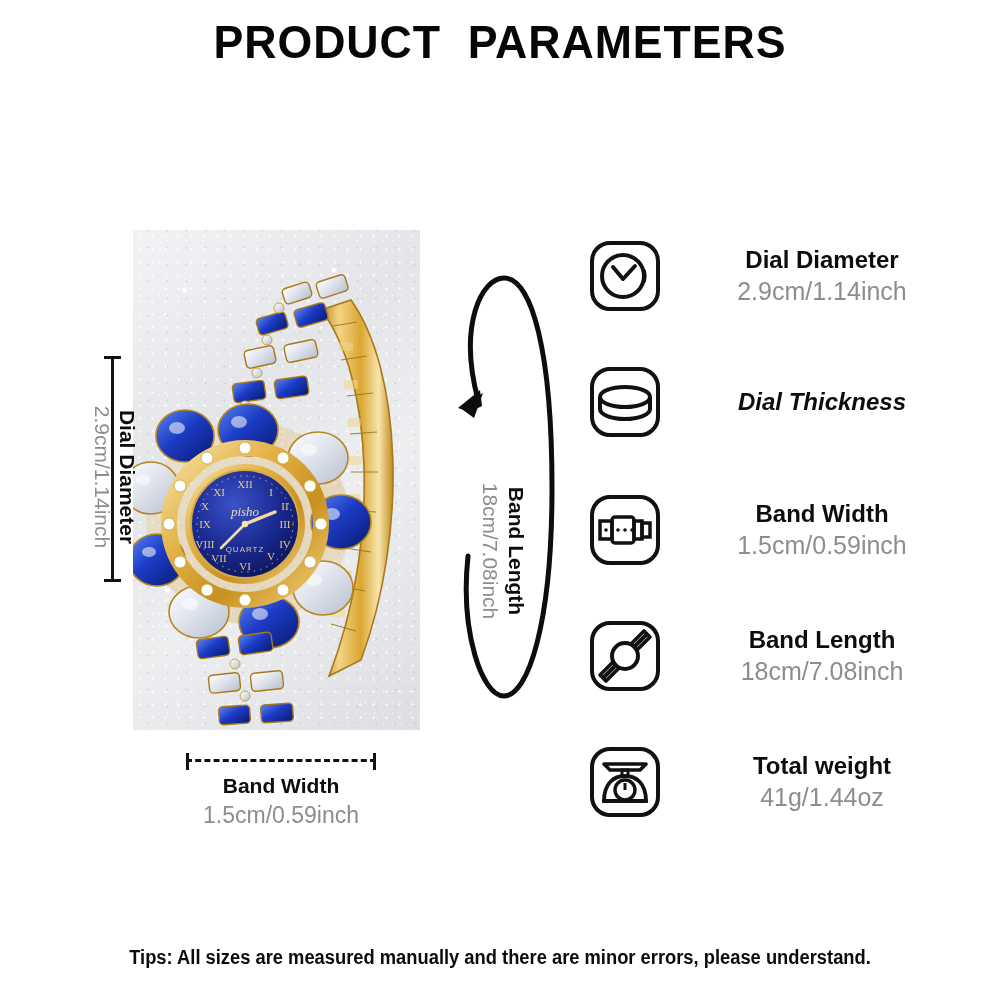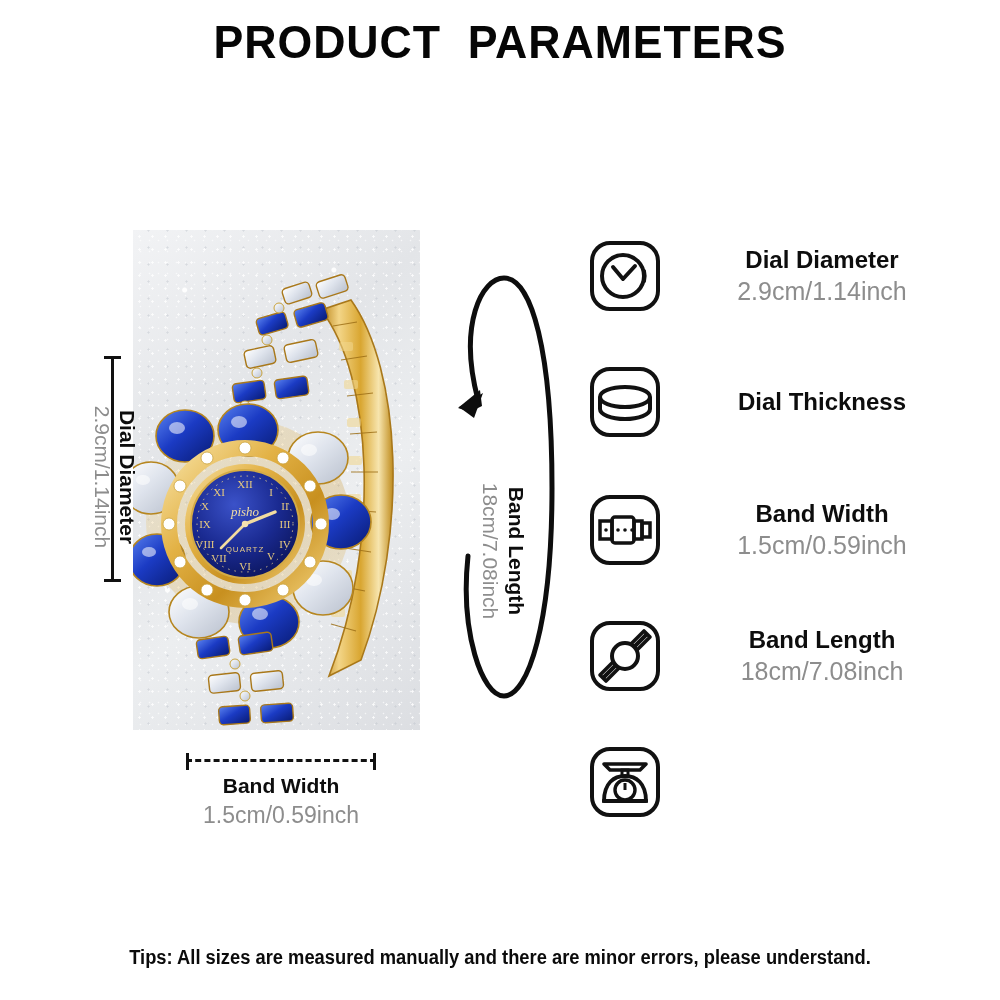--- a/index.html
+++ b/index.html
@@ -325,21 +325,21 @@
           <path d="M56 32 a20 20 0 0 1 0 10" fill="none" stroke="#111" stroke-width="4" stroke-linecap="round"></path>
           <path d="M25 28 L35 40 L47 27" fill="none" stroke="#111" stroke-width="4" stroke-linecap="round" stroke-linejoin="round"></path>
         </svg>
       </div>
       <div class="spec-text">
         <span class="lab">Dial Diameter</span>
         <span class="val">2.9cm/1.14inch</span>
       </div>
     </div>
 
-    <div class="spec-row" style="top:126px;">
+    <div class="spec-row" style="top:126px;font-style:italic;">
       <div class="spec-icon">
         <svg width="74" height="74" viewBox="0 0 74 74">
           <rect x="4" y="4" width="66" height="66" rx="18" fill="none" stroke="#111" stroke-width="4"></rect>
           <ellipse cx="37" cy="32" rx="25" ry="10" fill="none" stroke="#111" stroke-width="4"></ellipse>
           <path d="M12 32 L12 44 A25 10 0 0 0 62 44 L62 32" fill="none" stroke="#111" stroke-width="4"></path>
         </svg>
       </div>
       <div class="spec-text">
         <span class="lab">Dial Thickness</span>
       </div>
@@ -388,19 +388,23 @@
         <svg width="74" height="74" viewBox="0 0 74 74">
           <rect x="4" y="4" width="66" height="66" rx="18" fill="none" stroke="#111" stroke-width="4"></rect>
           <path d="M16 19 L58 19 L52 25 L22 25 Z" fill="none" stroke="#111" stroke-width="3.6" stroke-linejoin="round"></path>
           <rect x="34" y="25" width="6" height="6" fill="none" stroke="#111" stroke-width="3"></rect>
           <path d="M16 56 C 16 38, 26 31, 37 31 C 48 31, 58 38, 58 56 Z" fill="none" stroke="#111" stroke-width="3.8" stroke-linejoin="round"></path>
           <line x1="14" y1="56" x2="60" y2="56" stroke="#111" stroke-width="3.6"></line>
           <circle cx="37" cy="45" r="10" fill="none" stroke="#111" stroke-width="3.4"></circle>
           <line x1="37" y1="45" x2="37" y2="38" stroke="#111" stroke-width="3"></line>
         </svg>
       </div>
+      <div class="spec-text">
+        <span class="lab">Total weight</span>
+        <span class="val">41g/1.44oz</span>
+      </div>
     </div>
 
   </div>
 
   <div class="tips">Tips:  All sizes are measured manually and there are minor errors, please understand.</div>
 
 </div>
 
 </body></html>

